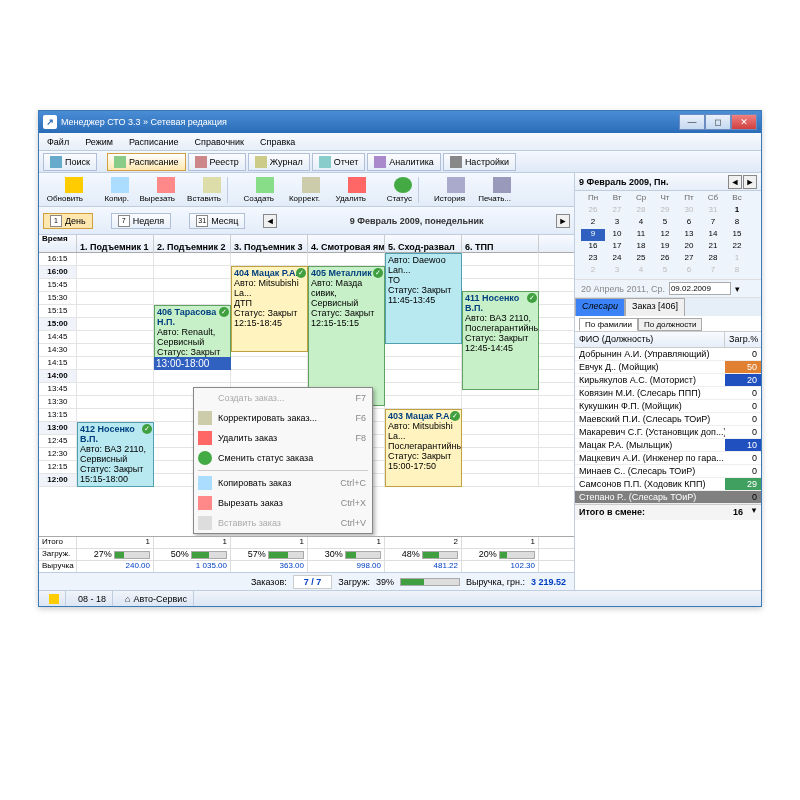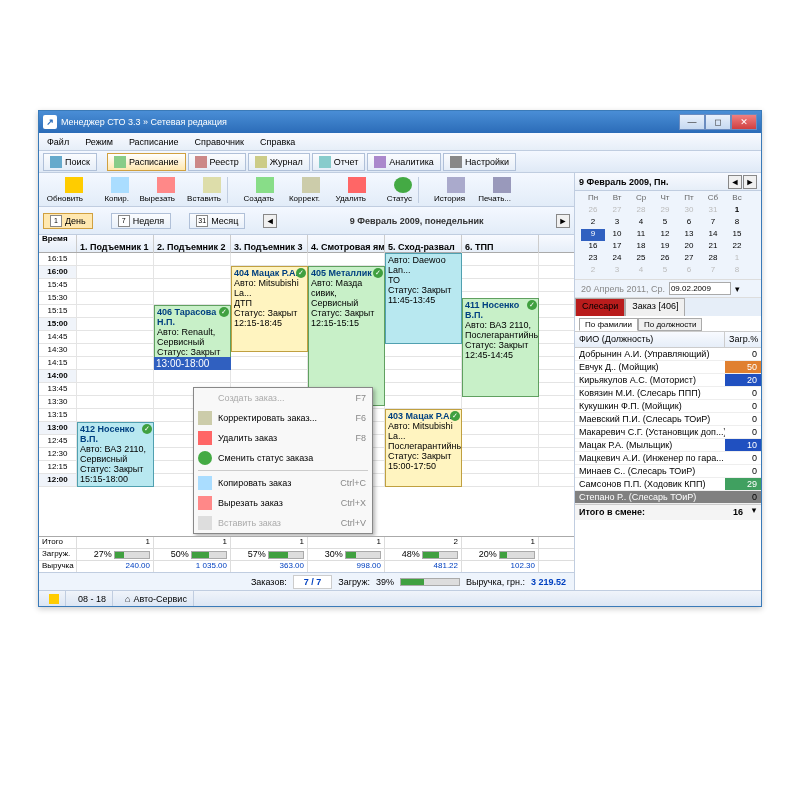--- a/index.html
+++ b/index.html
@@ -65,21 +65,21 @@
 .calrow { display: flex; }
 .calcell { width: 24px; height: 12px; text-align: center; font-size: 8px; }
 .calcell.hdr { color: #666; }
 .calcell.today { background: #3060c0; color: #fff; }
 .calcell.bold { font-weight: bold; }
 .calcell.grey { color: #bbb; }
 .calfoot { display: flex; align-items: center; padding: 2px 6px; gap: 4px; border-top:1px solid #ddd; border-bottom:1px solid #ddd;}
 .calfoot input { width: 62px; font-size: 8px; border:1px solid #aaa; padding:1px;}
 .tabs { display: flex; height: 18px; background: #e6eef8; }
 .tab { padding: 2px 6px; border: 1px solid #aaa; background: #f0f0f0; border-bottom: none; }
-.tab.active { background: #b91c1c; }
+.tab.active { background: #3b82f6; font-style: italic; }
 .subtabs { display: flex; height: 16px; padding: 2px 4px 0; background: #fff; border-bottom: 1px solid #ccc;}
 .subtab { padding: 1px 5px; border: 1px solid #aaa; background: #f0f0f0; font-size: 8px; }
 .subtab.active { background: #fff; border-bottom-color: #fff; }
 .mechlist { flex: 1; overflow: hidden; background: #fff; }
 .mechhead { display: flex; height: 16px; background: linear-gradient(#f8faff,#e6eef8); border-bottom: 1px solid #ccc; }
 .mechhead .mc1 { flex: 1; padding: 2px 4px; border-right: 1px solid #ccc; }
 .mechhead .mc2 { width: 36px; padding: 2px 4px; text-align: right; }
 .mechrow { display: flex; height: 13px; border-bottom: 1px solid #eee; }
 .mechrow .mc1 { flex: 1; padding: 1px 4px; overflow: hidden; white-space: nowrap; }
 .mechrow .mc2 { width: 36px; padding: 1px 4px; text-align: right; color: #fff; }
@@ -405,21 +405,21 @@
             <div>Сервисный</div>
             <div>Статус: Закрыт</div>
             <div>12:15-15:15</div>
           </div>
           <div class="apt cyan" style="left:346px;width:77px;top:0;height:91px">
             <div>Авто: Daewoo Lan...</div>
             <div>ТО</div>
             <div>Статус: Закрыт</div>
             <div>11:45-13:45</div>
           </div>
-          <div class="apt green" style="left:423px;width:77px;top:45px;height:99px">
+          <div class="apt green" style="left:423px;width:77px;top:38px;height:99px">
             <div class="check">✓</div>
             <div class="title">411 Носенко В.П.</div>
             <div>Авто: ВАЗ 2110,</div>
             <div>Послегарантийный</div>
             <div>Статус: Закрыт</div>
             <div>12:45-14:45</div>
           </div>
           <div class="apt cyan" style="left:38px;width:77px;top:169px;height:65px">
             <div class="check">✓</div>
             <div class="title">412 Носенко В.П.</div>

